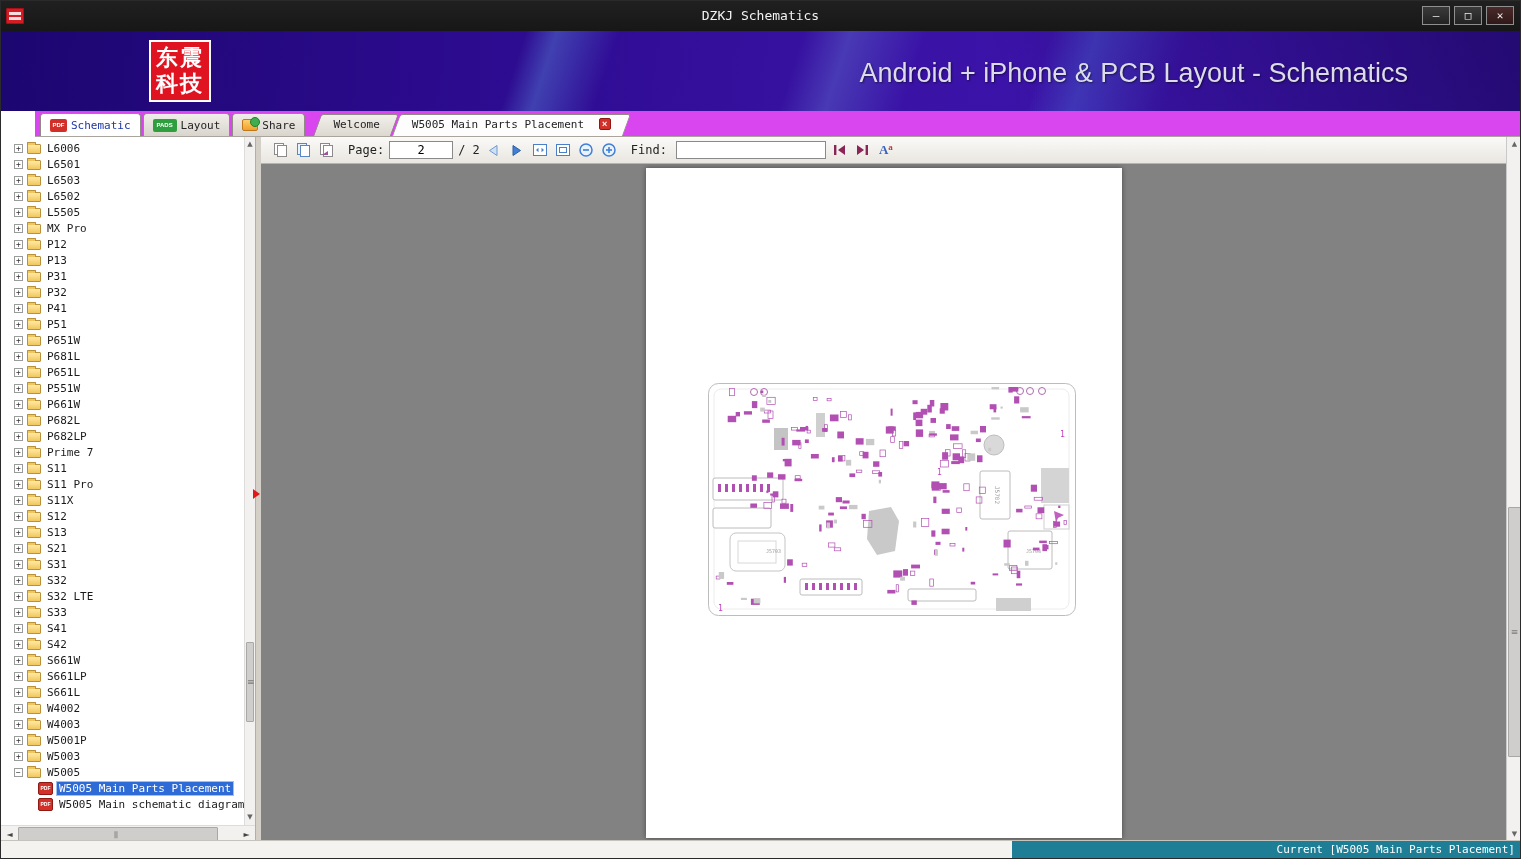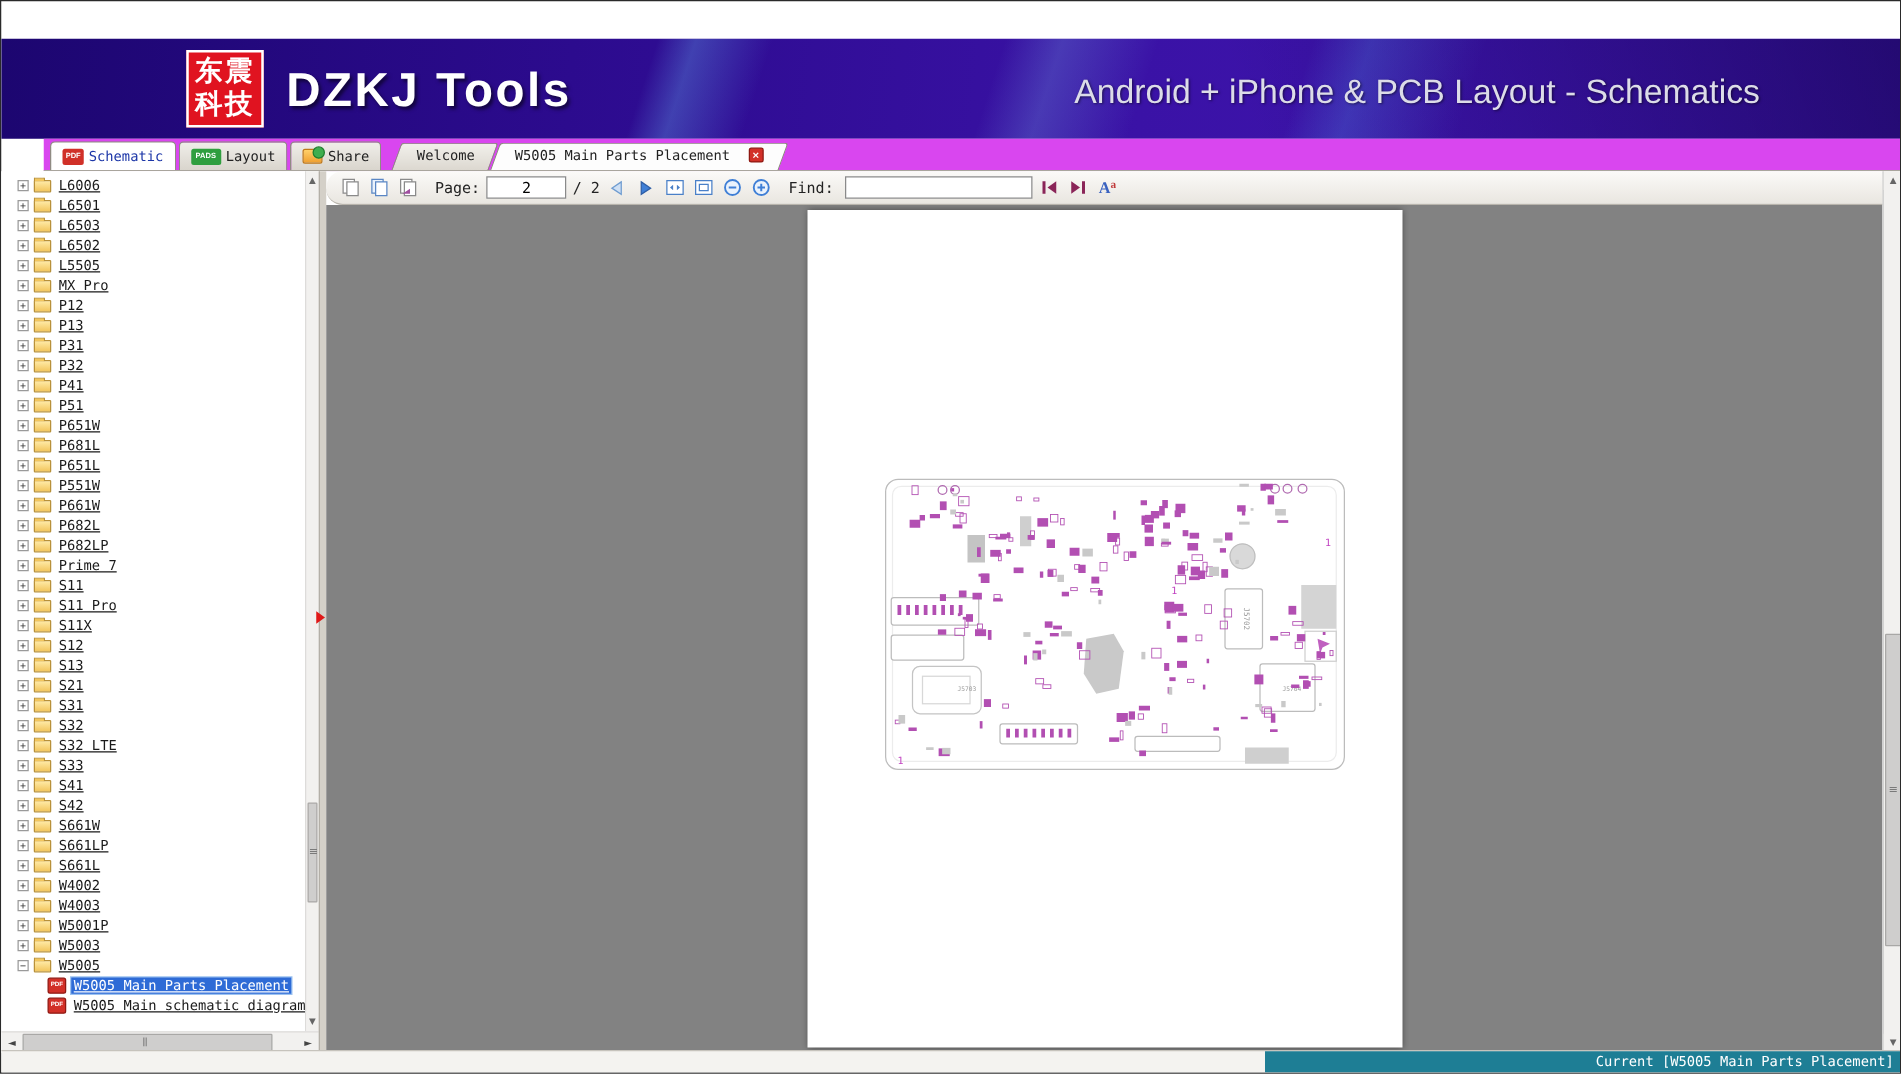--- a/index.html
+++ b/index.html
@@ -66,21 +66,21 @@
   .tree-row { display:flex; align-items:center; height:16px; padding-left:13px; font:11px "DejaVu Sans Mono", monospace; color:#1a1a1a; white-space:nowrap; cursor:default; }
   .tree-row.child { padding-left:37px; }
   .expander { flex:none; width:9px; height:9px; border:1px solid #9a9a9a; background:#fff; color:#333;
      font:8px/7px "DejaVu Sans Mono", monospace; text-align:center; margin-right:4px; }
   .folder-ic { flex:none; position:relative; width:14px; height:10px; margin-right:4px; margin-top:2px;
      background:linear-gradient(#ffeaa6,#f2c65e); border:1px solid #b8913a; border-radius:1px; }
   .folder-ic::before { content:''; position:absolute; top:-3px; left:-1px; width:7px; height:2px;
      background:#f2c65e; border:1px solid #b8913a; border-bottom:none; border-radius:1px 1px 0 0; }
   .pdf-ic { flex:none; width:15px; height:13px; margin-right:4px; background:#d23028; border:1px solid #8f1812; border-radius:2px;
      color:#fff; font:bold 5px/11px "Liberation Sans", sans-serif; text-align:center; }
-  .tree-label { padding:0 2px;text-decoration:underline; }
+  .tree-label { padding:0 2px; }
   .tree-label.sel { background:#2e6bd6; color:#fff; box-shadow:0 0 0 1px #9cc2f0; }
 
   
   .vscroll { position:absolute; background:#f2f1ef; border-left:1px solid #dddcda; }
   .tree-vscroll { left:243px; top:0; width:11px; height:688px; }
   .content-vscroll { right:0; top:0; width:16px; height:705px; border-left:1px solid #c9c9c9; }
   .sb-btn { position:absolute; left:0; width:100%; height:15px; background:#f2f1ef; color:#666; text-align:center; font:7px/15px "DejaVu Sans", sans-serif; cursor:pointer; }
   .sb-btn.up { top:0; } .sb-btn.down { bottom:0; }
   .sb-thumb { position:absolute; left:1px; right:1px; background:#cfcecd; border:1px solid #a9a8a6; border-radius:1px; cursor:pointer; }
   .sb-thumb::after { content:'≡'; position:absolute; left:0; right:0; top:50%; margin-top:-7px; text-align:center; color:#7a7a7a; font:9px/14px "DejaVu Sans", sans-serif; }
@@ -91,21 +91,21 @@
   .hs-thumb::after { content:'⦀'; position:absolute; left:50%; margin-left:-4px; color:#7a7a7a; font:9px/14px "DejaVu Sans", sans-serif; }
 
   .splitter { position:absolute; left:254px; top:0; width:6px; height:705px; background:#d4d0c8; border-left:1px solid #b3afa7; cursor:ew-resize; }
   .collapse-arrow { position:absolute; left:-3px; top:352px; width:0; height:0;
      border-top:5px solid transparent; border-bottom:5px solid transparent; border-left:7px solid #e01818; }
 
   
   .content { position:absolute; left:260px; top:0; width:1261px; height:705px; }
   .toolbar { position:absolute; left:0; top:0; width:100%; height:27px; background:linear-gradient(#fbfaf8,#e9e6e0);
      border-bottom:1px solid #b8b4ac; display:flex; align-items:center; padding-left:10px; gap:5px;
-     font:12px "DejaVu Sans Mono", monospace; color:#222;border-radius:13px; }
+     font:12px "DejaVu Sans Mono", monospace; color:#222; }
   .ic { display:inline-flex; align-items:center; justify-content:center; width:18px; height:18px; cursor:pointer; }
   .tb-label { margin-left:8px; }
   .page-input { width:64px; height:18px; border:1px solid #8a8a8a; background:#fff; font:12px "DejaVu Sans Mono", monospace; text-align:center; }
   .find-input { width:150px; height:18px; border:1px solid #8a8a8a; background:#fff; font:12px "DejaVu Sans Mono", monospace; padding:0 3px; margin-left:4px; }
   .ic-case { cursor:pointer; margin-left:2px; }
   .ic-case b { color:#3a62c0; font:bold 13px "Liberation Serif", serif; }
   .ic-case i { color:#c03a3a; font:bold 9px "Liberation Serif", serif; vertical-align:4px; }
 
   .viewport { position:absolute; left:0; top:27px; width:1245px; height:678px; background:#828282; overflow:hidden; }
   .page { position:absolute; left:385px; top:4px; width:476px; height:670px; background:#ffffff; box-shadow:0 0 5px rgba(0,0,0,.45); }
@@ -115,27 +115,35 @@
      font:11px/17px "DejaVu Sans Mono", monospace; color:#1a1a1a; }
   .status-version { position:absolute; left:3px; top:0;margin-top:48px; }
   .status-current { position:absolute; right:0; top:0; width:508px; height:100%; background:#1e7e95; color:#fff;
      text-align:right; padding-right:5px; }
 </style>
 </head>
 <body>
 
 <div class="app">
 
+  <div class="titlebar">
+    <div class="tb-appicon"></div>
+    <div class="tb-title">DZKJ Schematics</div>
+    <div class="tb-btns">
+      <div class="tb-btn">–</div>
+      <div class="tb-btn">□</div>
+      <div class="tb-btn close">✕</div>
+    </div>
+  </div>
 
   <div class="banner">
     <div class="brand-logo">
       <div>东震</div>
       <div>科技</div>
     </div>
-    <div class="banner-title">DZKJ Tools</div>
     <div class="banner-sub">Android + iPhone &amp; PCB Layout - Schematics</div>
   </div>
 
   <div class="tabbar">
     <div class="modetab active">
       <span class="mt-ic pdf">PDF</span>
       <span>Schematic</span>
     </div>
     <div class="modetab">
       <span class="mt-ic pads">PADS</span>

